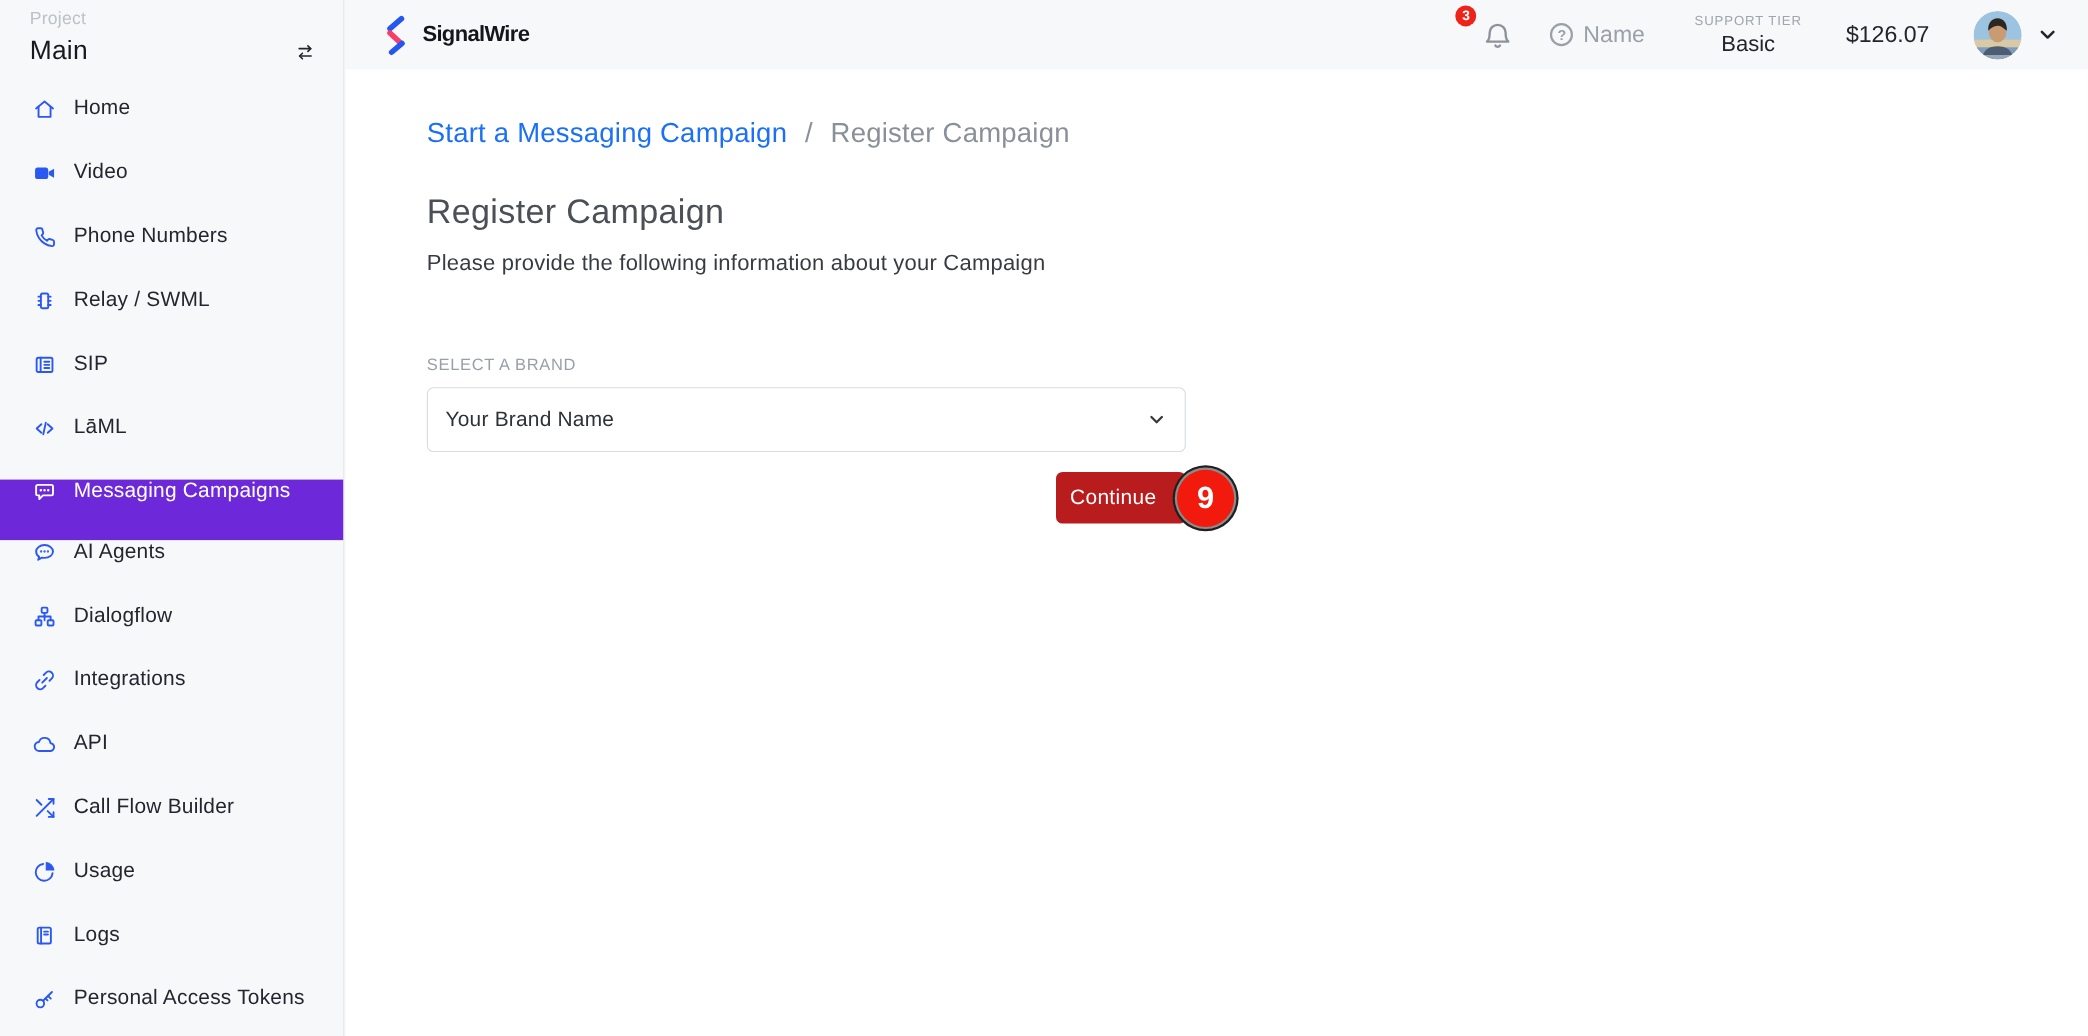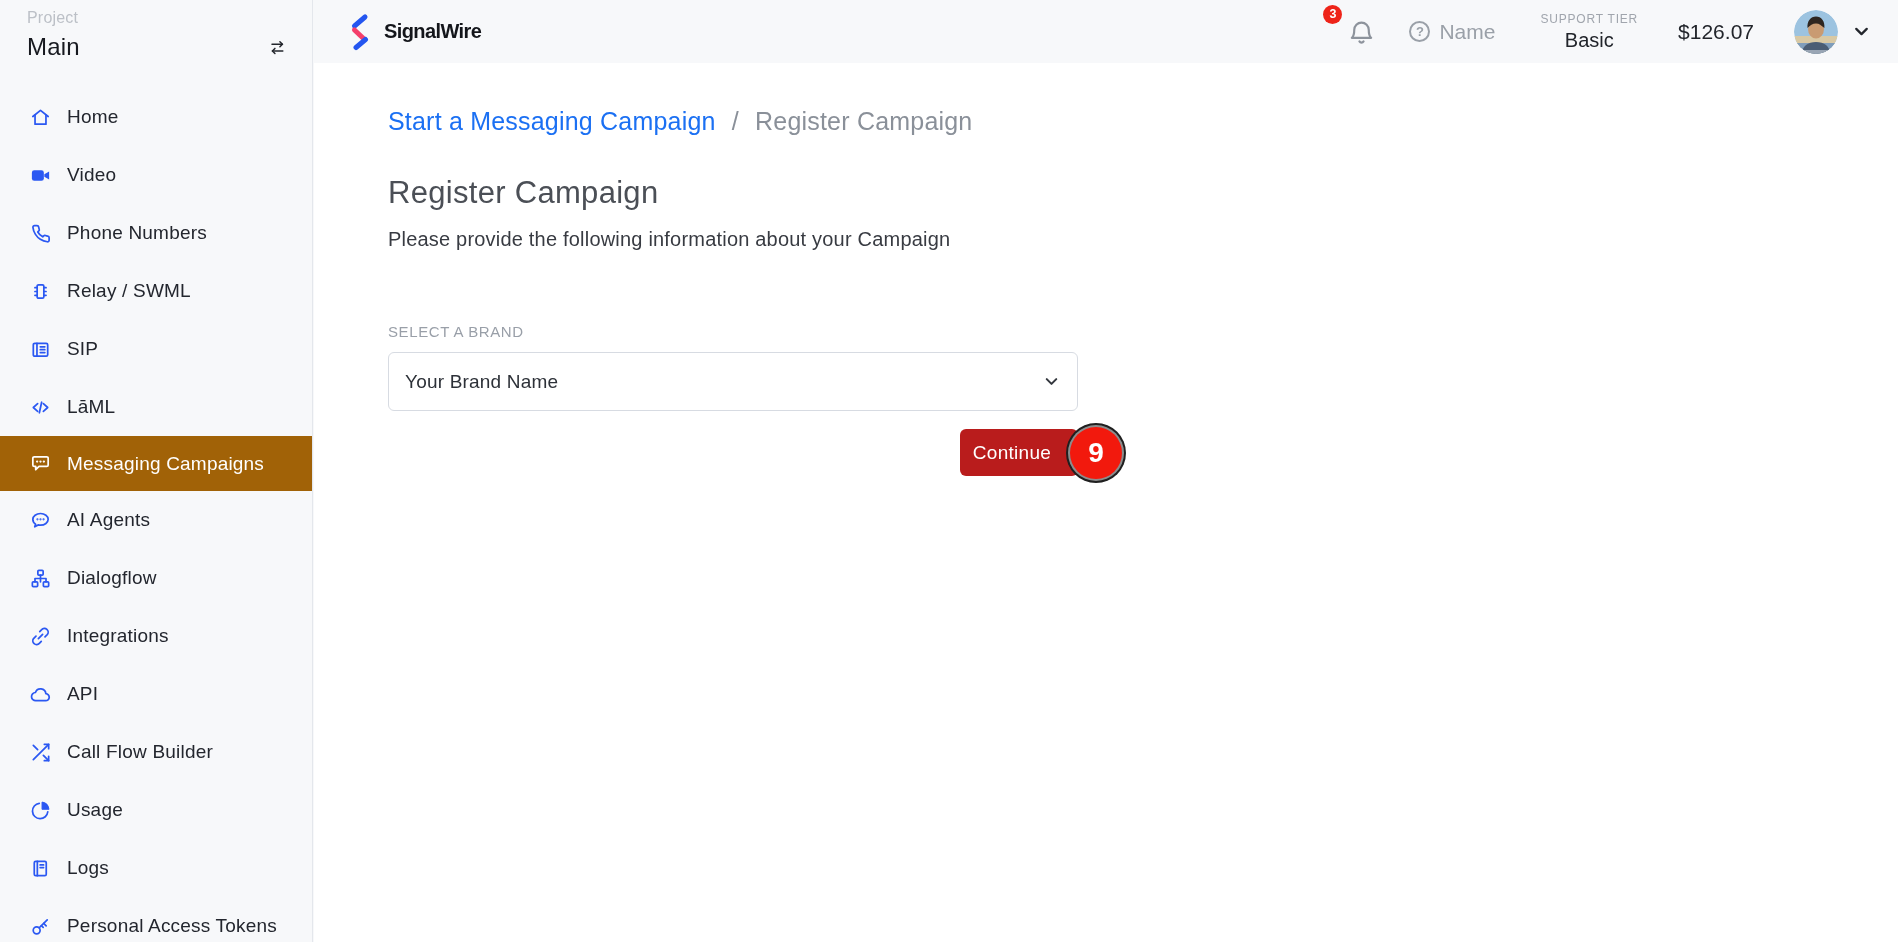--- a/index.html
+++ b/index.html
@@ -19,27 +19,27 @@
   .project-label { font-size:16px; color:#bcc0c7; letter-spacing:.2px; }
   .project-name { font-size:24px; color:#17191f; margin-top:6px; letter-spacing:.2px; }
   .switch-btn {
     position:absolute; right:22px; top:38px; width:26px; height:20px;
     color:#23262c; cursor:pointer;
   }
   .switch-btn svg { width:26px; height:20px; }
 
   .nav { position:absolute; left:0; top:88px; width:100%; }
   .nav-item {
-    height:58px; display:flex; align-items:center; gap:15px;
+    height:58px; display:flex; align-items:flex-start; gap:15px;
     padding-left:29px; font-size:19px; color:#23262e; cursor:pointer;
     letter-spacing:.2px; white-space:nowrap;
   }
   .nav-icon { width:23px; height:23px; color:#2b58f2; flex:0 0 auto; display:flex; align-items:center; }
   .nav-icon svg { width:23px; height:23px; }
-  .nav-item.active { background:#a16207; color:#ffffff; height:55px; }
+  .nav-item.active { background:#6d28d9; color:#ffffff; height:55px; }
   .nav-item.active .nav-icon { color:#ffffff; }
 
   
   .header {
     position:absolute; left:314px; top:0; width:1584px; height:63px;
     background:#f7f8fa; display:flex; align-items:center; z-index:2;
   }
   .logo { display:flex; align-items:center; gap:10px; margin-left:31px; cursor:pointer; }
   .logo-mark { width:29px; height:38px; }
   .logo-text { font-size:20px; font-weight:700; color:#14161b; letter-spacing:-0.6px; }

